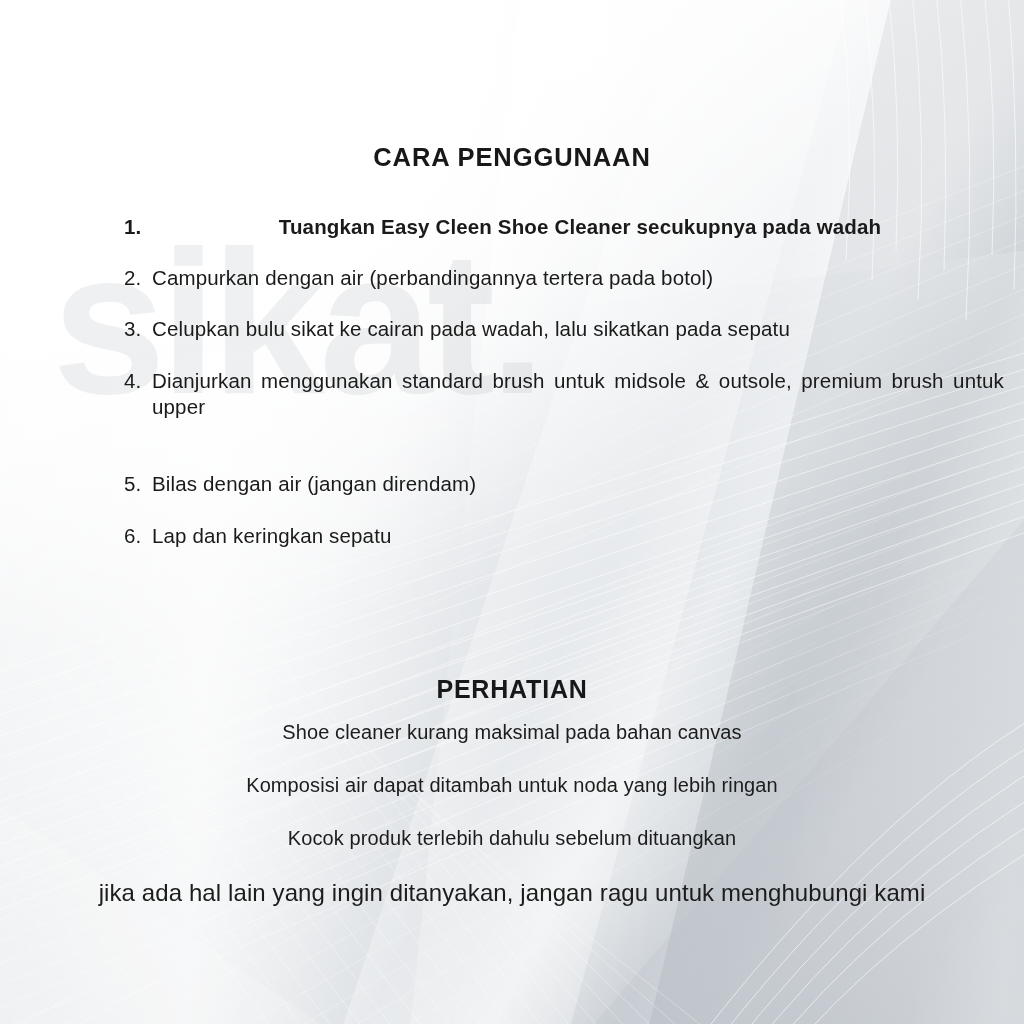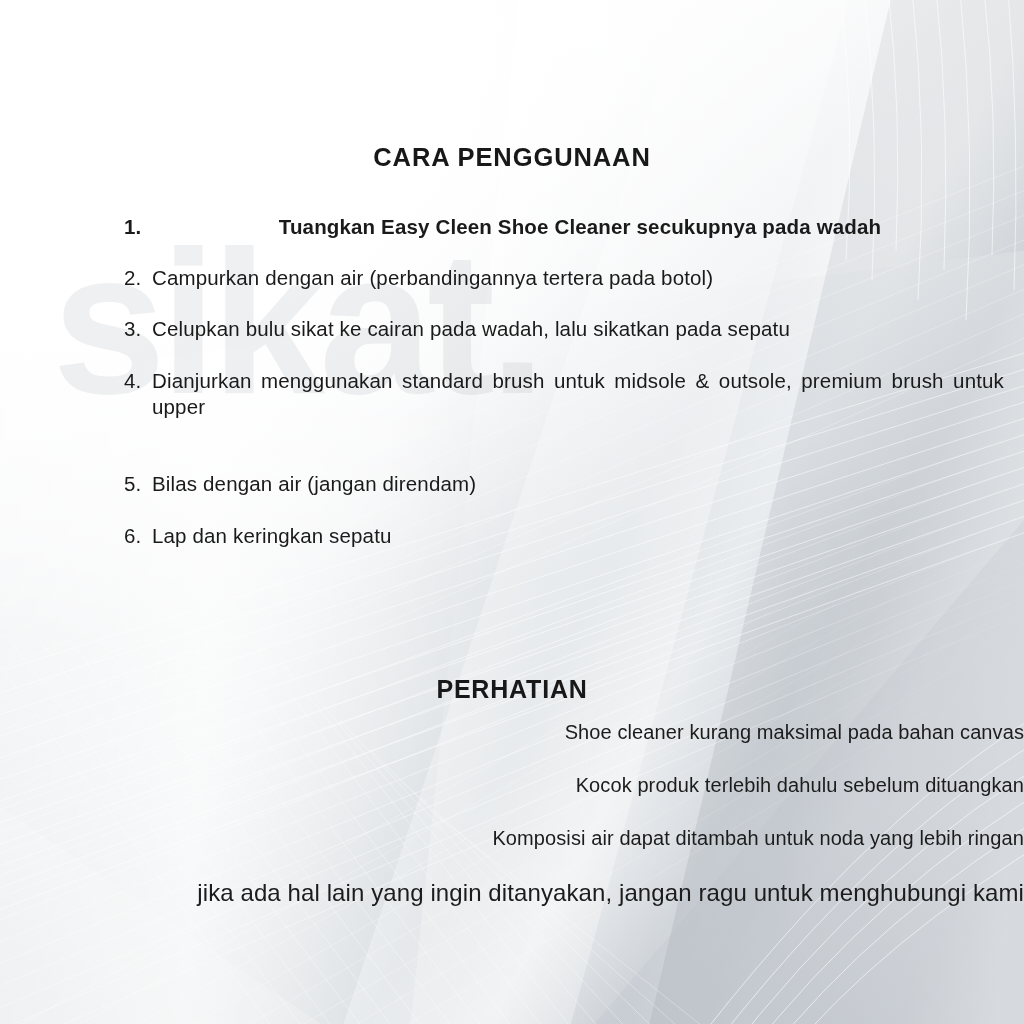--- a/index.html
+++ b/index.html
@@ -186,21 +186,20 @@
     text-align: center;
   }
 
   .notice {
     font-size: 20px;
     line-height: 1.2;
     letter-spacing: 0.1px;
     color: #1c1c1c;
     font-weight: 500;
     margin-bottom: 29px;
-    text-align: right;
   }
   .notice:last-child { margin-bottom: 0; }
   .notice-wide { font-size: 24px; }
 </style>
 </head>
 <body>
 
 <div class="card">
 
   <div class="bg-base"></div>
@@ -357,19 +356,19 @@
         <span class="step-num">6.</span>
         <span class="step-text">Lap dan keringkan sepatu</span>
       </li>
 
     </ol>
 
     <h2 class="heading" id="heading-perhatian">PERHATIAN</h2>
 
     <div class="notices">
       <p class="notice">Shoe cleaner kurang maksimal pada bahan canvas</p>
+      <p class="notice">Komposisi air dapat ditambah untuk noda yang lebih ringan</p>
       <p class="notice">Kocok produk terlebih dahulu sebelum dituangkan</p>
-      <p class="notice">Komposisi air dapat ditambah untuk noda yang lebih ringan</p>
       <p class="notice notice-wide">jika ada hal lain yang ingin ditanyakan, jangan ragu untuk menghubungi kami</p>
     </div>
 
   </div>
 </div>
 
 </body></html>

